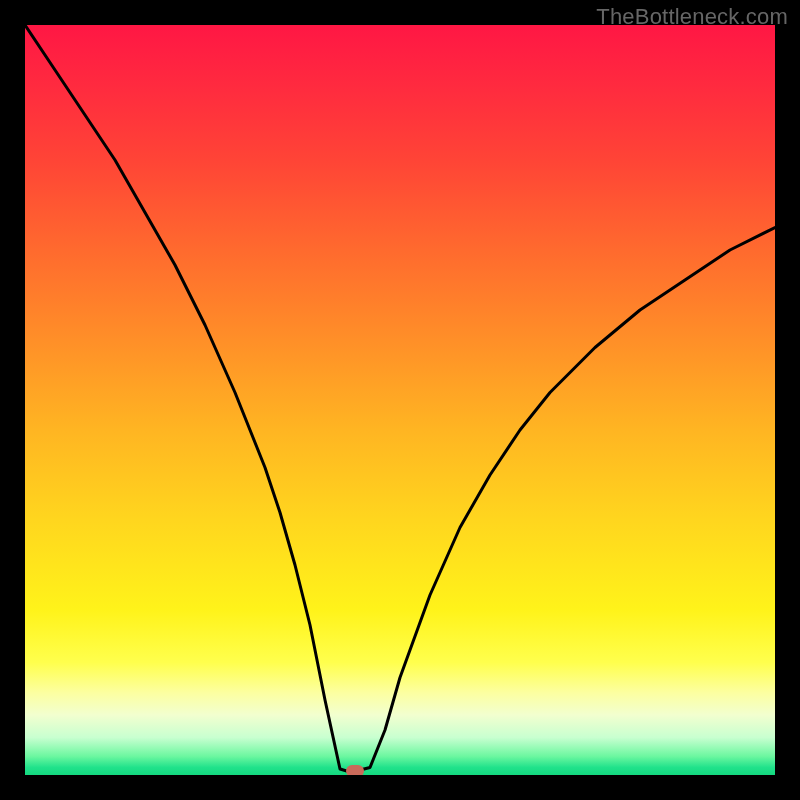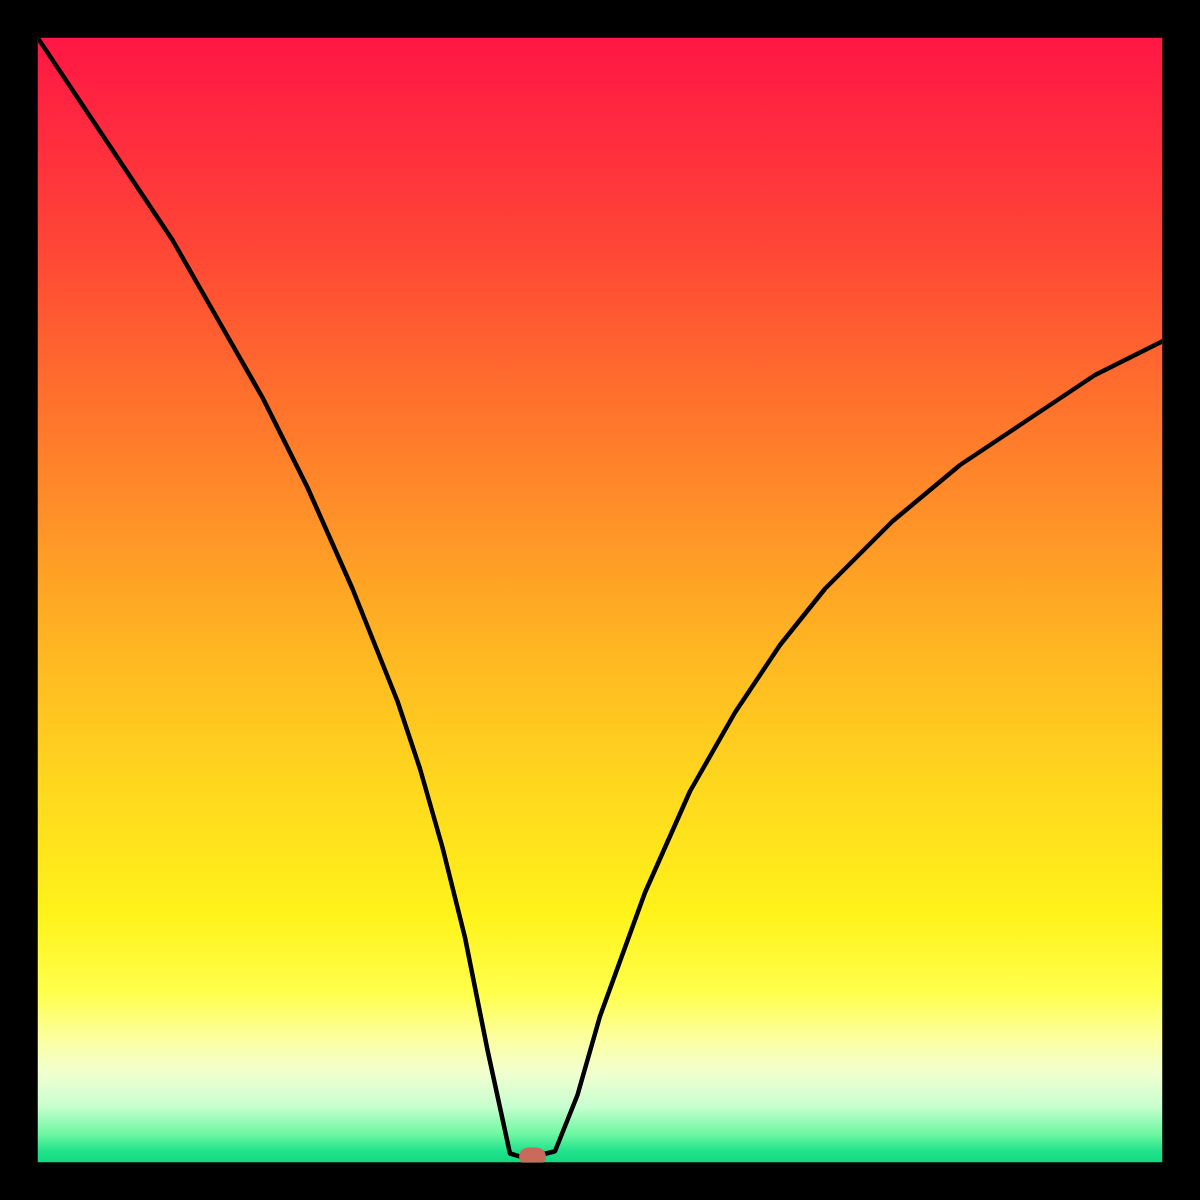--- a/index.html
+++ b/index.html
@@ -74,20 +74,21 @@
     border-radius: 6px;
     background: #c96a5a;
     transform: translate(-50%, -50%);
   }
 </style>
 </head>
 <body>
 
 <div class="frame">
 
+  <div class="watermark">TheBottleneck.com</div>
 
   <div class="plot-area">
     <div class="gradient"></div>
 
     <svg class="curve-svg" viewBox="0 0 750 750" preserveAspectRatio="none">
       <path fill="none" stroke="#000" stroke-width="3" stroke-linecap="round" stroke-linejoin="round" d="M0.0 0.0 L30.0 45.0 L60.0 90.0 L90.0 135.0 L120.0 187.5 L150.0 240.0 L180.0 300.0 L210.0 367.5 L240.0 442.5 L255.0 487.5 L270.0 540.0 L285.0 600.0 L300.0 675.0 L315.0 744.0 L322.5 746.3 L330.0 746.3 L345.0 742.5 L360.0 705.0 L375.0 652.5 L405.0 570.0 L435.0 502.5 L465.0 450.0 L495.0 405.0 L525.0 367.5 L570.0 322.5 L615.0 285.0 L660.0 255.0 L705.0 225.0 L750.0 202.5"></path>
     </svg>
 
     <div class="marker" style="left:330.0px; top:746.3px; background:#c96a5a;"></div>
   </div>

